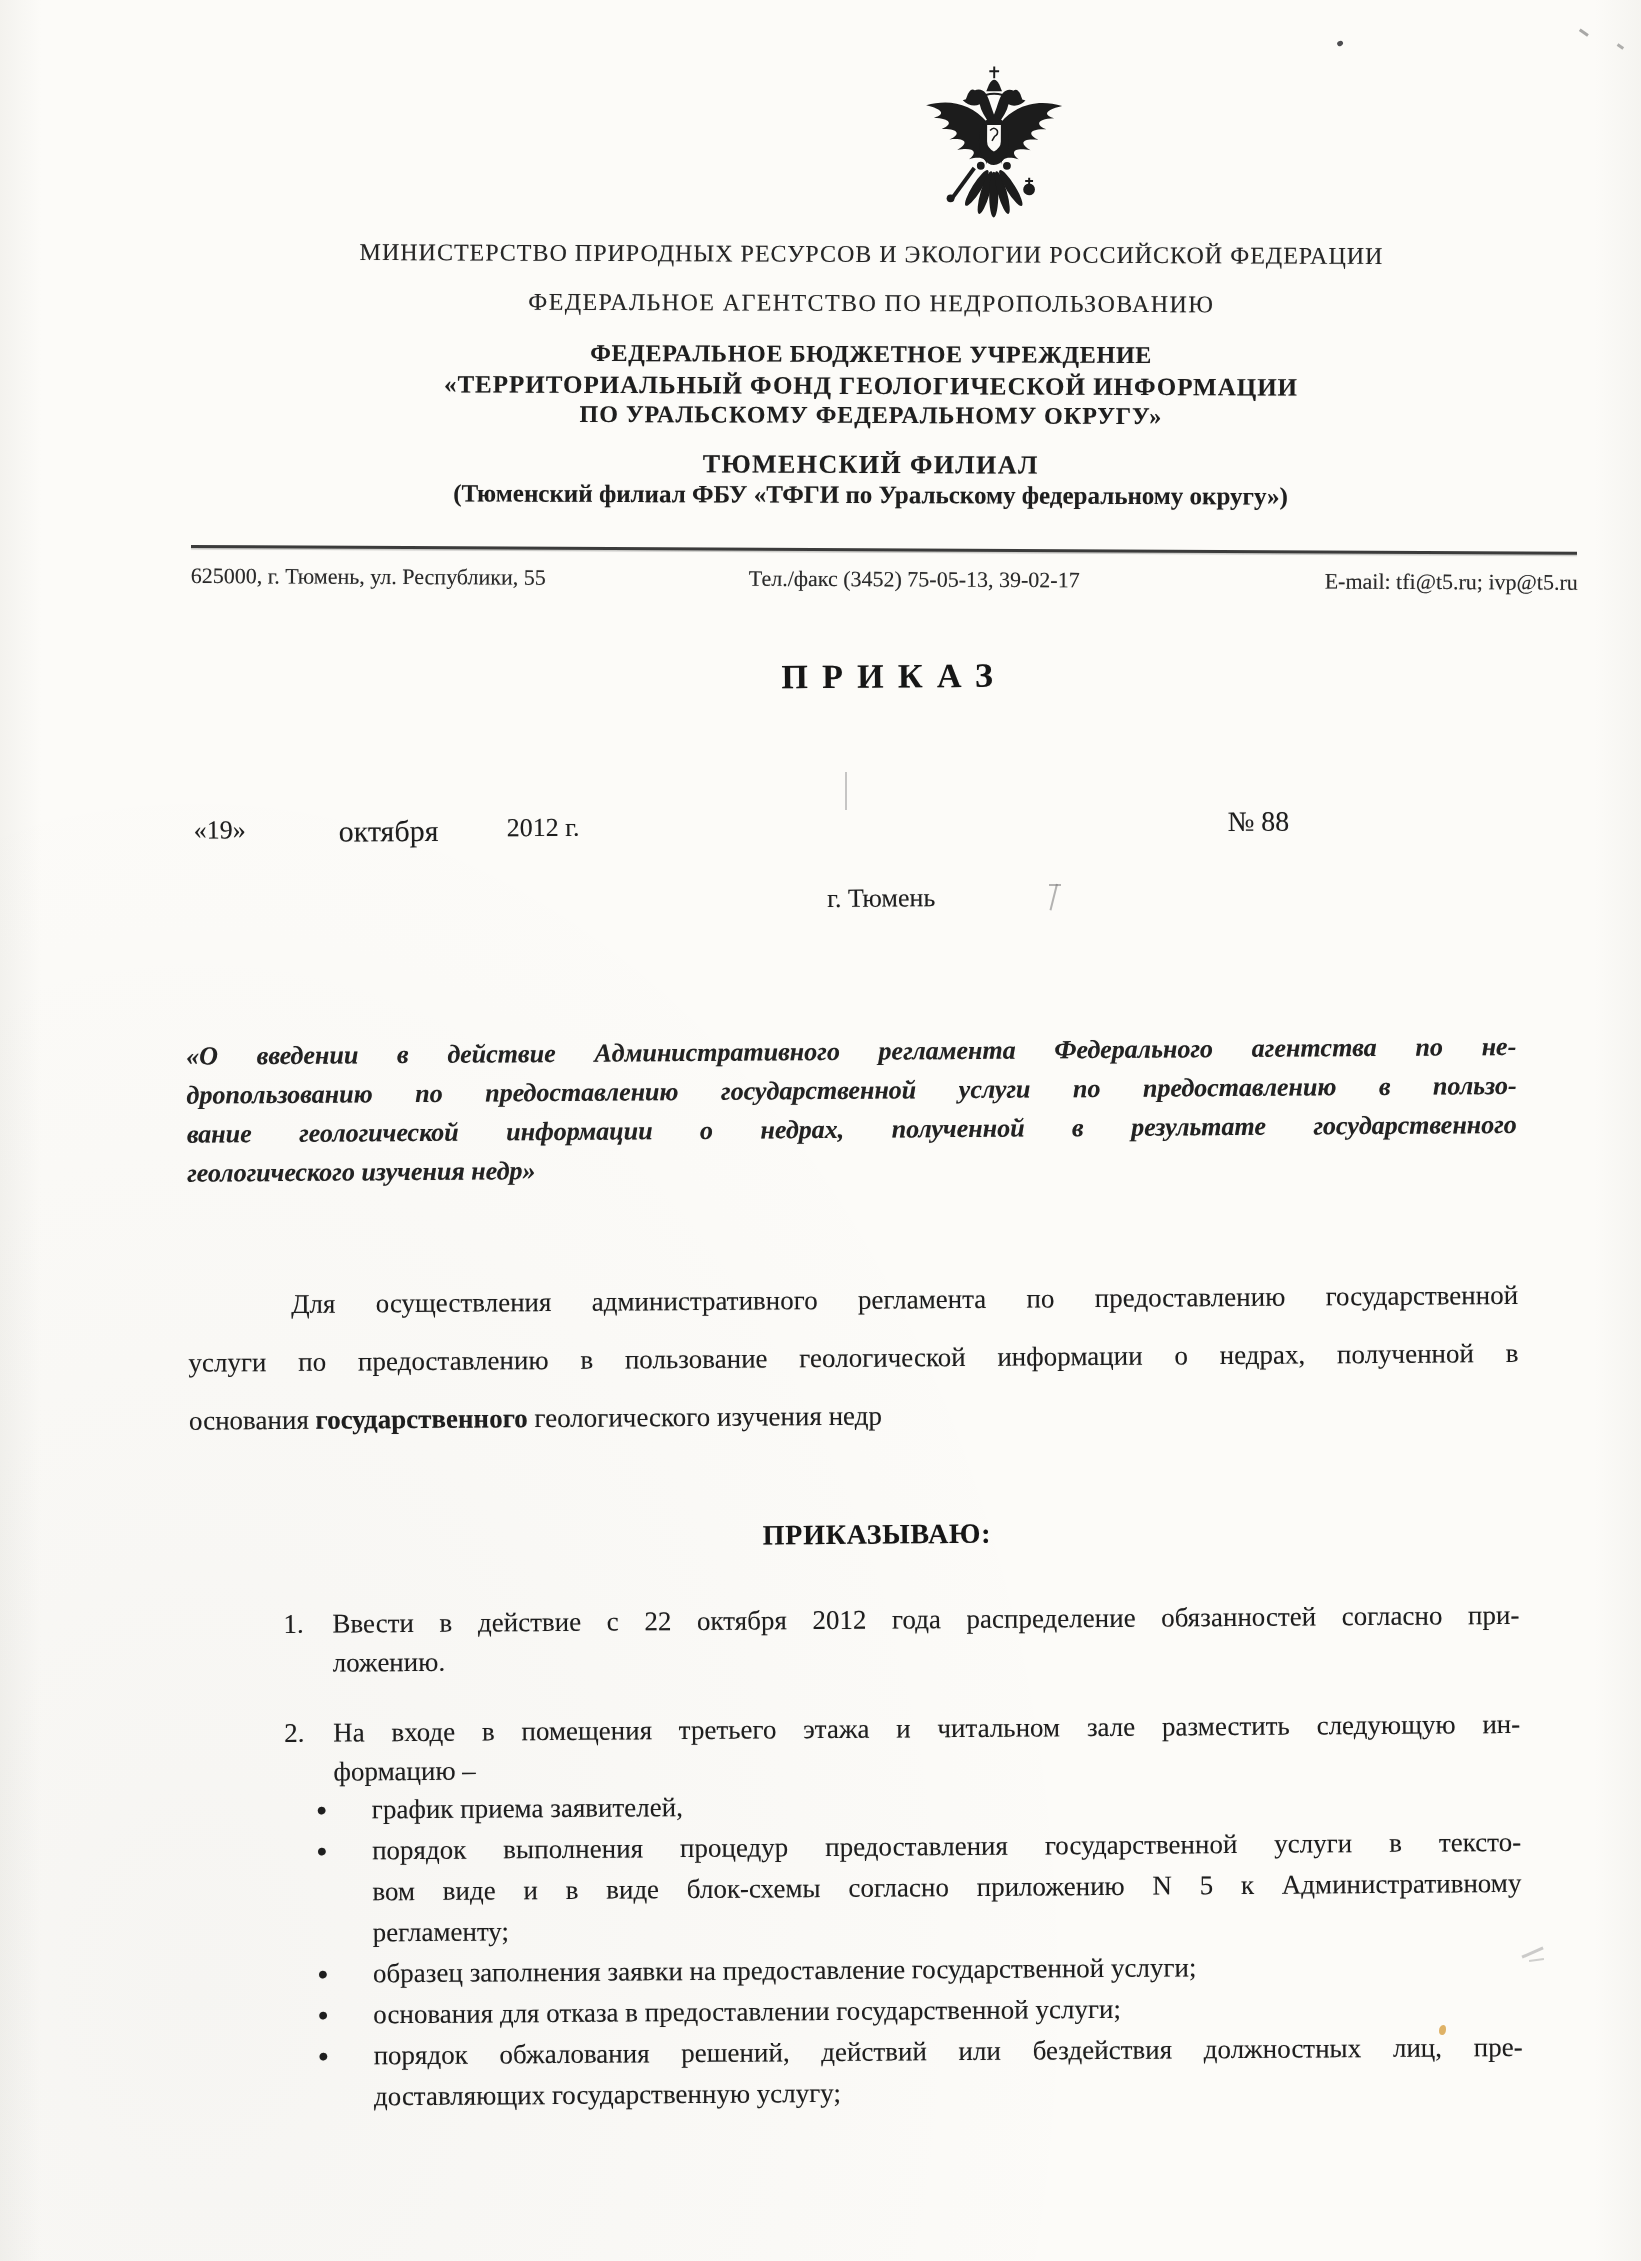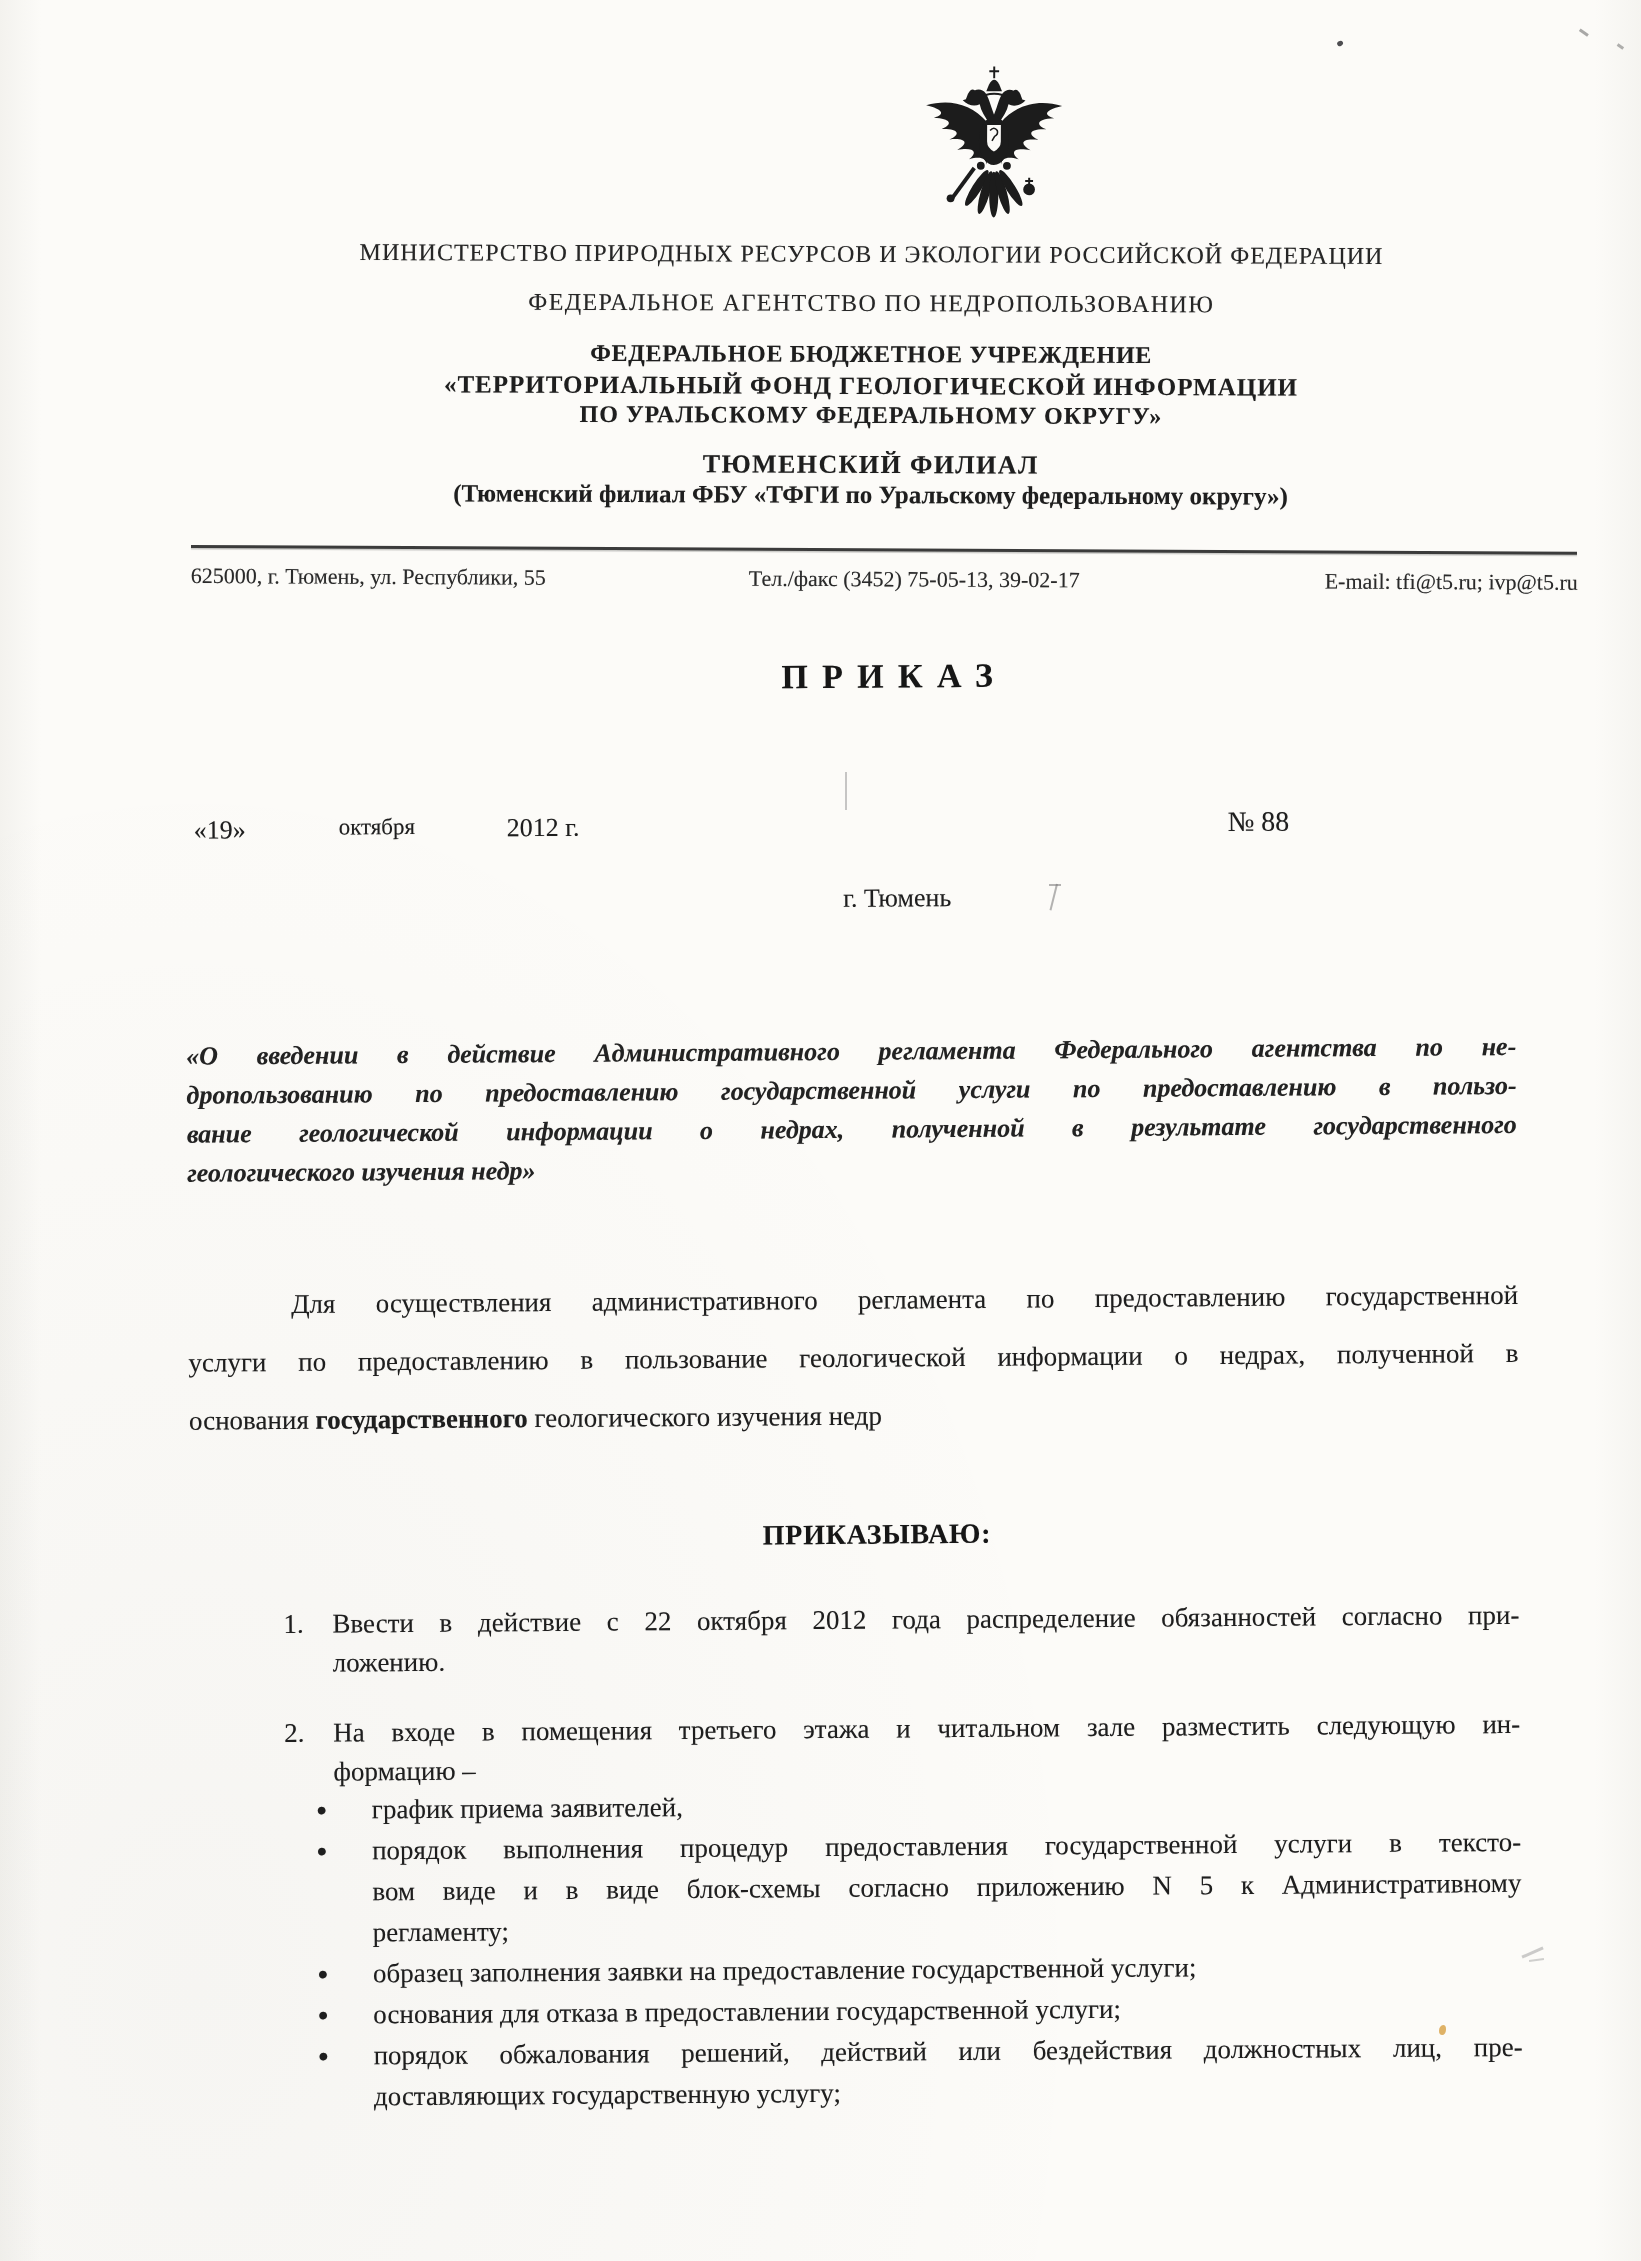--- a/index.html
+++ b/index.html
@@ -34,24 +34,24 @@
   .c-addr { left:191px; }
   .c-phone { left:749px; }
   .c-email { right:63px; }
   .email-link { }
 
   
   .tilt { position:absolute; left:0; top:0; width:100%; height:100%; transform:rotate(-0.42deg); transform-origin:821px 744px; }
 
   .title { position:absolute; left:782px; top:658px; font-size:34px; font-weight:bold; letter-spacing:0.42em; white-space:nowrap; color:#161616; }
   .date-day   { position:absolute; left:193px;  top:811px; font-size:26px; }
-  .date-month { position:absolute; left:338px;  top:811px; font-size:23px; }
+  .date-month { position:absolute; left:338px;  top:811px; font-size:30px; }
   .date-year  { position:absolute; left:506px;  top:811px; font-size:26px; }
   .doc-number { position:absolute; left:1227px; top:809px; font-size:28px; }
-  .city       { position:absolute; left:826px; top:884px; font-size:26px;margin-left:16px; }
+  .city       { position:absolute; left:826px; top:884px; font-size:26px; }
 
   .subject { position:absolute; left:184px; top:1032px; width:1330px; font-size:26px; line-height:39px; font-weight:bold; font-style:italic; color:#222; }
   .just { text-align:justify; text-align-last:justify; }
 
   .preamble { position:absolute; left:184px; top:1271px; width:1330px; font-size:27px; line-height:58px; }
   .indent { text-indent:103px; }
   .b { font-weight:bold; }
 
   .resolve { position:absolute; left:757px; top:1519px; font-size:28px; font-weight:bold; letter-spacing:0.7px; color:#161616; }
 

